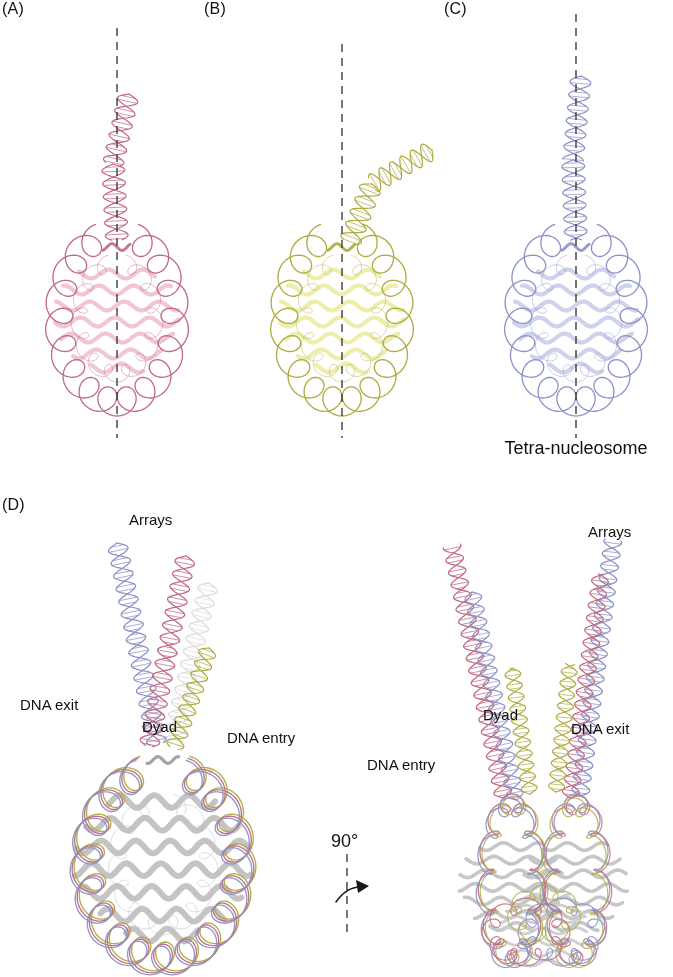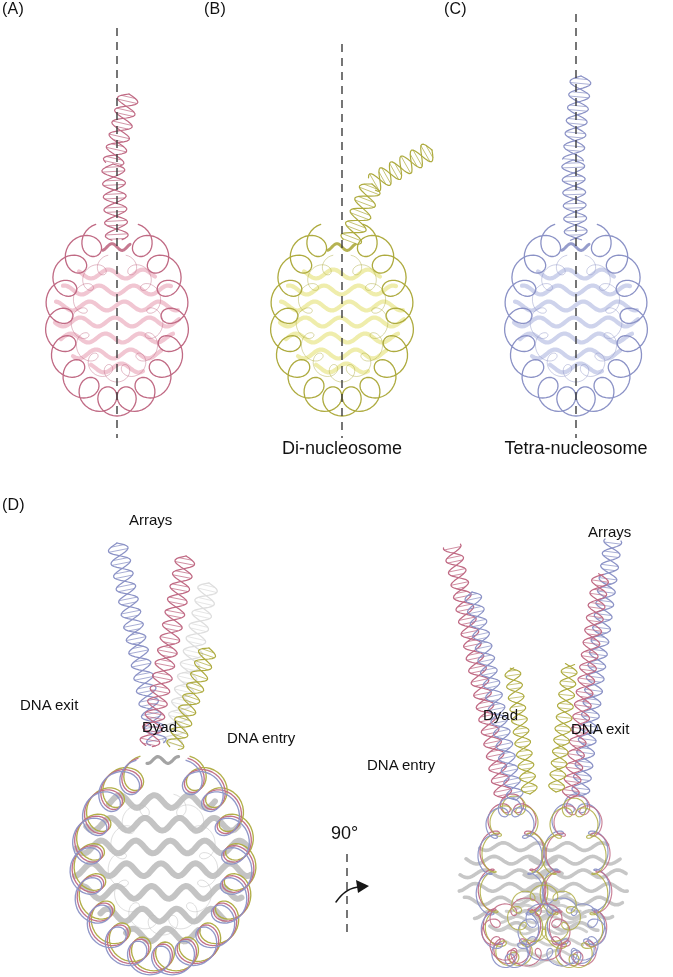--- a/index.html
+++ b/index.html
@@ -2,21 +2,21 @@
 <html><head>
 <meta charset="utf-8">
 <style>
   html,body{margin:0;padding:0;background:#ffffff;}
   #figure{position:relative;width:673px;height:977px;background:#fff;overflow:hidden;
           font-family:"Liberation Sans","DejaVu Sans",sans-serif;color:#111;}
   #fig{position:absolute;left:0;top:0;}
   .tag{position:absolute;font-size:16px;letter-spacing:0.2px;}
   .caption{position:absolute;font-size:18px;text-align:center;}
   .lbl{position:absolute;font-size:15px;white-space:nowrap;}
-  .rot{position:absolute;font-size:18px;}
+  .rot{position:absolute;font-size:18px;margin-top:8px;}
 </style>
 </head>
 <body>
 
 <div id="figure">
   <svg id="fig" width="673" height="977" viewBox="0 0 673 977">
       <path d="M79.0,271.4L81.0,272.8L83.0,274.5L85.0,276.0L87.0,277.3L89.0,278.2L91.0,278.5L93.0,278.2L95.0,277.4L97.0,276.1L99.0,274.6L101.0,273.0L103.0,271.5L105.0,270.3L107.0,269.6L109.0,269.5L111.0,270.0L113.0,271.0L115.0,272.4L117.0,274.0L119.0,275.6L121.0,277.0L123.0,278.0L125.0,278.5L127.0,278.4L129.0,277.7L131.0,276.5L133.0,275.0L135.0,273.4L137.0,271.9L139.0,270.6L141.0,269.8L143.0,269.5L145.0,269.8L147.0,270.7L149.0,272.0L151.0,273.5L153.0,275.2L155.0,276.6" fill="none" stroke="#f1c6d2" stroke-width="4.20" stroke-linecap="round" stroke-linejoin="round" opacity="1"></path>
       <path d="M63.0,285.7L65.0,285.5L67.0,286.0L69.0,287.0L71.0,288.3L73.0,289.9L75.0,291.5L77.0,292.9L79.0,294.0L81.0,294.5L83.0,294.4L85.0,293.7L87.0,292.6L89.0,291.1L91.0,289.5L93.0,287.9L95.0,286.6L97.0,285.8L99.0,285.5L101.0,285.8L103.0,286.6L105.0,287.9L107.0,289.5L109.0,291.1L111.0,292.6L113.0,293.7L115.0,294.4L117.0,294.5L119.0,294.0L121.0,292.9L123.0,291.5L125.0,289.9L127.0,288.3L129.0,287.0L131.0,286.0L133.0,285.5L135.0,285.7L137.0,286.3L139.0,287.5L141.0,289.0L143.0,290.6L145.0,292.2L147.0,293.4L149.0,294.2L151.0,294.5L153.0,294.2L155.0,293.3L157.0,292.0L159.0,290.4L161.0,288.8L163.0,287.3L165.0,286.2L167.0,285.6L169.0,285.6L171.0,286.1" fill="none" stroke="#f1c6d2" stroke-width="4.20" stroke-linecap="round" stroke-linejoin="round" opacity="1"></path>
       <path d="M56.0,301.6L58.0,302.1L60.0,303.2L62.0,304.6L64.0,306.2L66.0,307.8L68.0,309.1L70.0,310.1L72.0,310.5L74.0,310.3L76.0,309.6L78.0,308.3L80.0,306.8L82.0,305.2L84.0,303.7L86.0,302.5L88.0,301.7L90.0,301.5L92.0,301.9L94.0,302.8L96.0,304.2L98.0,305.8L100.0,307.4L102.0,308.8L104.0,309.9L106.0,310.4L108.0,310.4L110.0,309.8L112.0,308.7L114.0,307.3L116.0,305.7L118.0,304.1L120.0,302.8L122.0,301.9L124.0,301.5L126.0,301.7L128.0,302.5L130.0,303.8L132.0,305.3L134.0,306.9L136.0,308.4L138.0,309.6L140.0,310.3L142.0,310.5L144.0,310.0L146.0,309.1L148.0,307.7L150.0,306.1L152.0,304.5L154.0,303.1L156.0,302.1L158.0,301.5L160.0,301.6L162.0,302.3L164.0,303.4L166.0,304.9L168.0,306.5L170.0,308.0L172.0,309.3L174.0,310.2L176.0,310.5L178.0,310.2" fill="none" stroke="#f1c6d2" stroke-width="4.20" stroke-linecap="round" stroke-linejoin="round" opacity="1"></path>
       <path d="M55.0,322.5L57.0,324.1L59.0,325.3L61.0,326.2L63.0,326.5L65.0,326.2L67.0,325.4L69.0,324.1L71.0,322.5L73.0,320.9L75.0,319.4L77.0,318.3L79.0,317.6L81.0,317.5L83.0,318.0L85.0,319.0L87.0,320.4L89.0,322.0L91.0,323.6L93.0,325.0L95.0,326.0L97.0,326.5L99.0,326.4L101.0,325.7L103.0,324.5L105.0,323.0L107.0,321.4L109.0,319.8L111.0,318.6L113.0,317.8L115.0,317.5L117.0,317.8L119.0,318.7L121.0,320.0L123.0,321.6L125.0,323.2L127.0,324.7L129.0,325.8L131.0,326.4L133.0,326.4L135.0,325.9L137.0,324.9L139.0,323.4L141.0,321.8L143.0,320.2L145.0,318.9L147.0,317.9L149.0,317.5L151.0,317.7L153.0,318.4L155.0,319.6L157.0,321.1L159.0,322.8L161.0,324.3L163.0,325.5L165.0,326.3L167.0,326.5L169.0,326.1L171.0,325.2L173.0,323.9L175.0,322.3L177.0,320.7L179.0,319.2" fill="none" stroke="#f1c6d2" stroke-width="4.20" stroke-linecap="round" stroke-linejoin="round" opacity="1"></path>
@@ -492,21 +492,20 @@
       <line x1="561.0" y1="680.9" x2="575.1" y2="682.4" stroke="#aeab3f" stroke-width="0.80" opacity="0.85"></line>
       <line x1="576.8" y1="673.6" x2="561.3" y2="671.9" stroke="#aeab3f" stroke-width="0.80" opacity="0.85"></line>
       <line x1="573.7" y1="668.7" x2="565.4" y2="667.8" stroke="#aeab3f" stroke-width="0.80" opacity="0.85"></line>
     </svg>
 
   <span class="tag" style="left:2px;top:0px">(A)</span>
   <span class="tag" style="left:204px;top:0px">(B)</span>
   <span class="tag" style="left:444px;top:0px">(C)</span>
   <span class="tag" style="left:2px;top:496px">(D)</span>
 
-  <div class="caption" style="left:242px;top:438px;width:200px">Di-nucleosome</div>
   <div class="caption" style="left:476px;top:438px;width:200px">Tetra-nucleosome</div>
 
   <span class="lbl" style="left:129px;top:511px">Arrays</span>
   <span class="lbl" style="left:20px;top:696px">DNA exit</span>
   <span class="lbl" style="left:142px;top:718px">Dyad</span>
   <span class="lbl" style="left:227px;top:729px">DNA entry</span>
 
   <span class="lbl" style="left:588px;top:523px">Arrays</span>
   <span class="lbl" style="left:483px;top:706px">Dyad</span>
   <span class="lbl" style="left:571px;top:720px">DNA exit</span>

